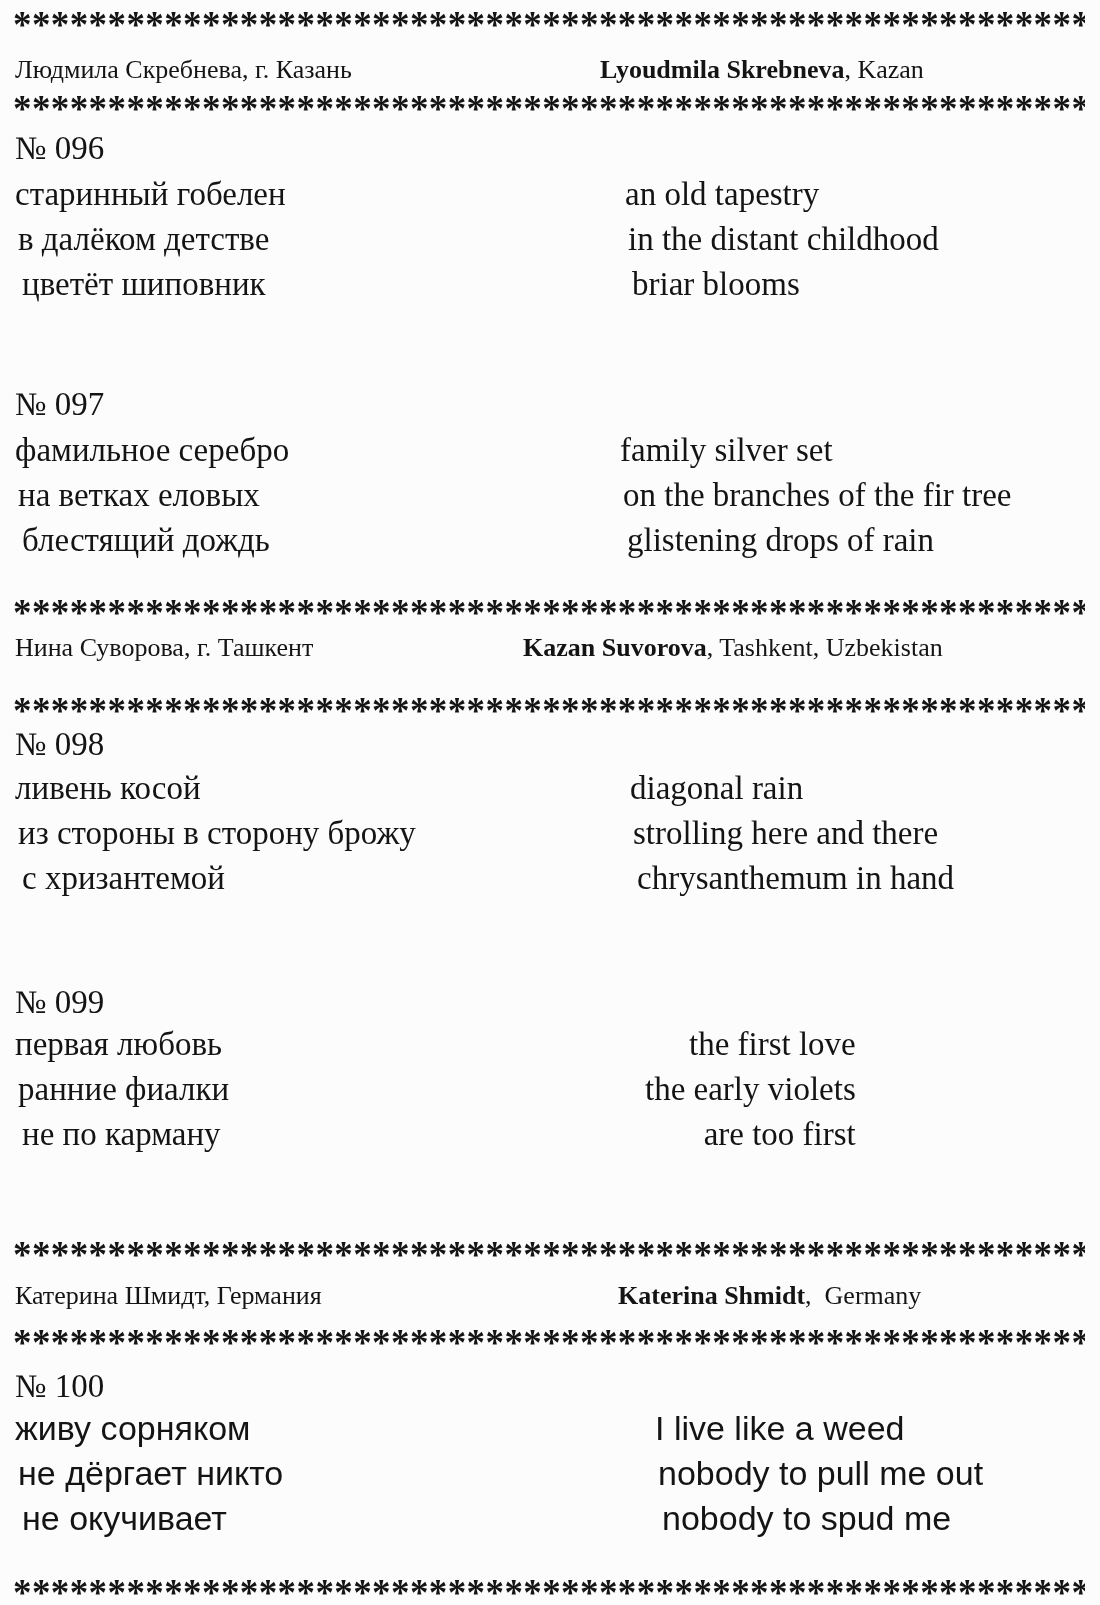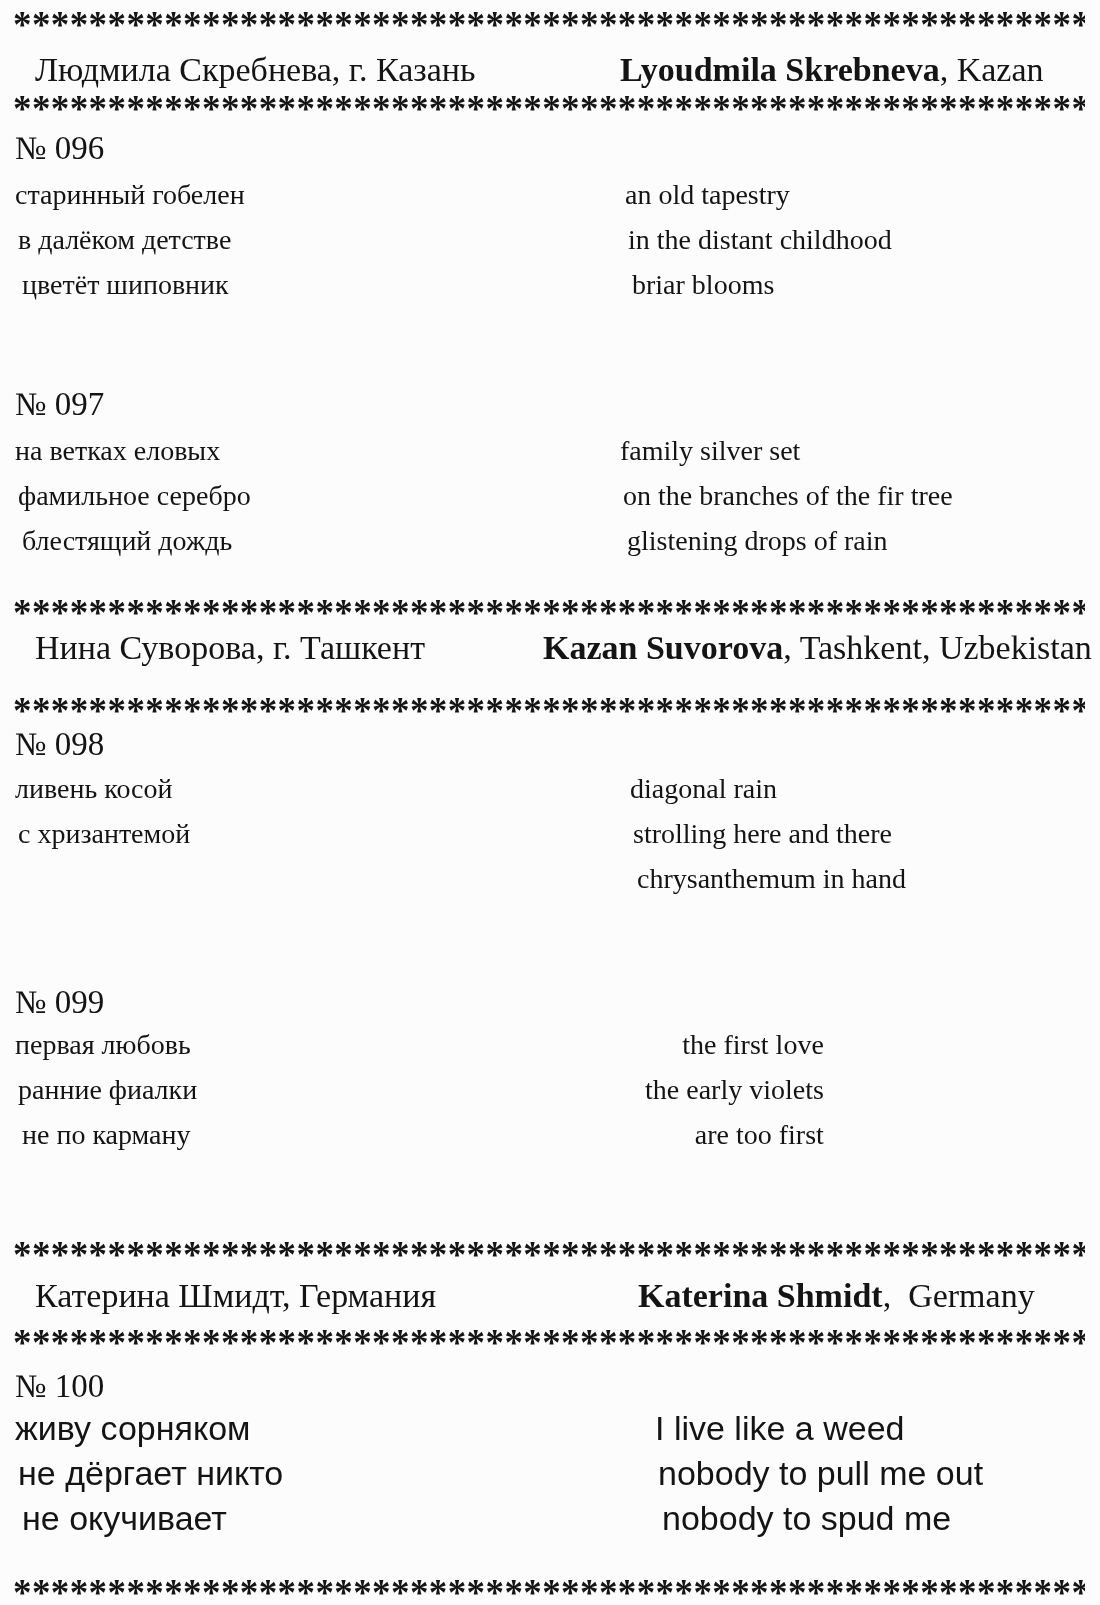--- a/index.html
+++ b/index.html
@@ -29,24 +29,23 @@
     line-height: 46px;
     letter-spacing: 0.4px;
     white-space: nowrap;
   }
   
   .author-row {
     position: absolute;
     left: 15px;
     right: 20px;
     height: 44px;
-    font-size: 34px;
+    font-size: 26px;
     line-height: 44px;
     white-space: pre;
-    margin-left: 20px;
   }
   .author-ru { position: absolute; left: 0; top: 0; }
   .author-en { position: absolute; top: 0; }
   .author-en b { font-weight: 700; }
   .s0 .author-en { left: 585px; }
   .s1 .author-en { left: 508px; }
   .s2 .author-en { left: 603px; }
   
   .poem-number {
     position: absolute;
@@ -57,21 +56,21 @@
   }
   
   .poem-body {
     position: absolute;
     left: 0;
     right: 0;
   }
   .col {
     position: absolute;
     top: 0;
-    font-size: 28px;
+    font-size: 33px;
     line-height: 45px;
     white-space: nowrap;
   }
   .col.ru { left: 15px; }
   .p096 .col.en { left: 625px; }
   .p097 .col.en { left: 620px; }
   .p098 .col.en { left: 630px; }
   .p099 .col.en { left: 642px; text-align: right; }
   .p100 .col.en { left: 655px; }
   .line:nth-child(2) { padding-left: 3px; }
@@ -128,22 +127,22 @@
     <div class="col en">
       <div class="line">an old tapestry</div>
       <div class="line">in the distant childhood</div>
       <div class="line">briar blooms</div>
     </div>
   </div>
 
   <div class="poem-number num-097">№ 097</div>
   <div class="poem-body p097 body-097">
     <div class="col ru">
+      <div class="line">фамильное серебро</div>
       <div class="line">на ветках еловых</div>
-      <div class="line">фамильное серебро</div>
       <div class="line">блестящий дождь</div>
     </div>
     <div class="col en">
       <div class="line">family silver set</div>
       <div class="line">on the branches of the fir tree</div>
       <div class="line">glistening drops of rain</div>
     </div>
   </div>
 
   <div class="sep sep-3">*********************************************************</div>
@@ -152,20 +151,21 @@
     <span class="author-ru">Нина Суворова, г. Ташкент</span>
     <span class="author-en"><b>Kazan Suvorova</b><span>, Tashkent, Uzbekistan</span></span>
   </div>
 
   <div class="sep sep-4">*********************************************************</div>
 
   <div class="poem-number num-098">№ 098</div>
   <div class="poem-body p098 body-098">
     <div class="col ru">
       <div class="line">ливень косой</div>
+      <div class="line">из стороны в сторону брожу</div>
       <div class="line">с хризантемой</div>
     </div>
     <div class="col en">
       <div class="line">diagonal rain</div>
       <div class="line">strolling here and there</div>
       <div class="line">chrysanthemum in hand</div>
     </div>
   </div>
 
   <div class="poem-number num-099">№ 099</div>

